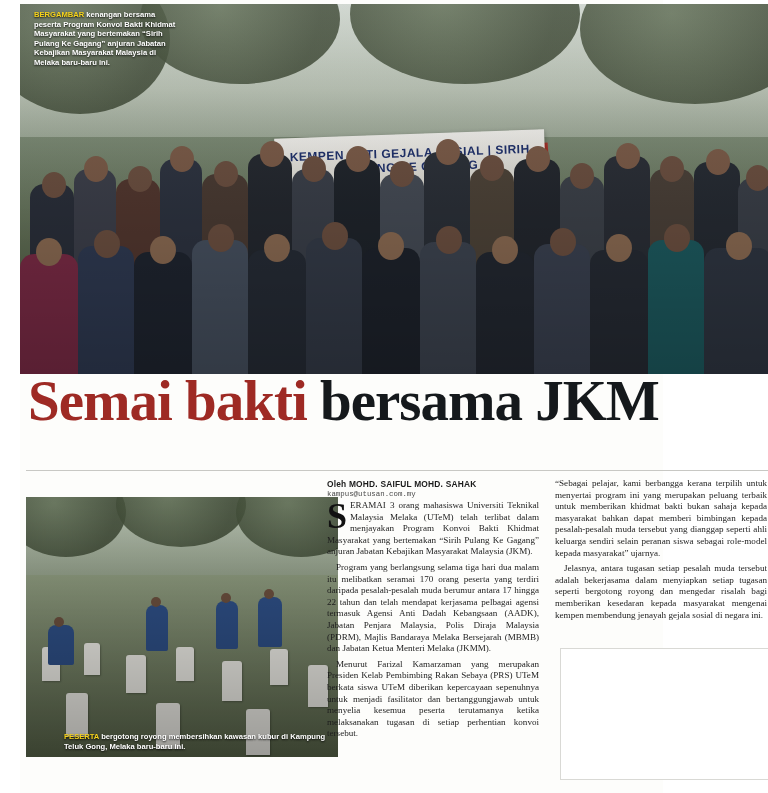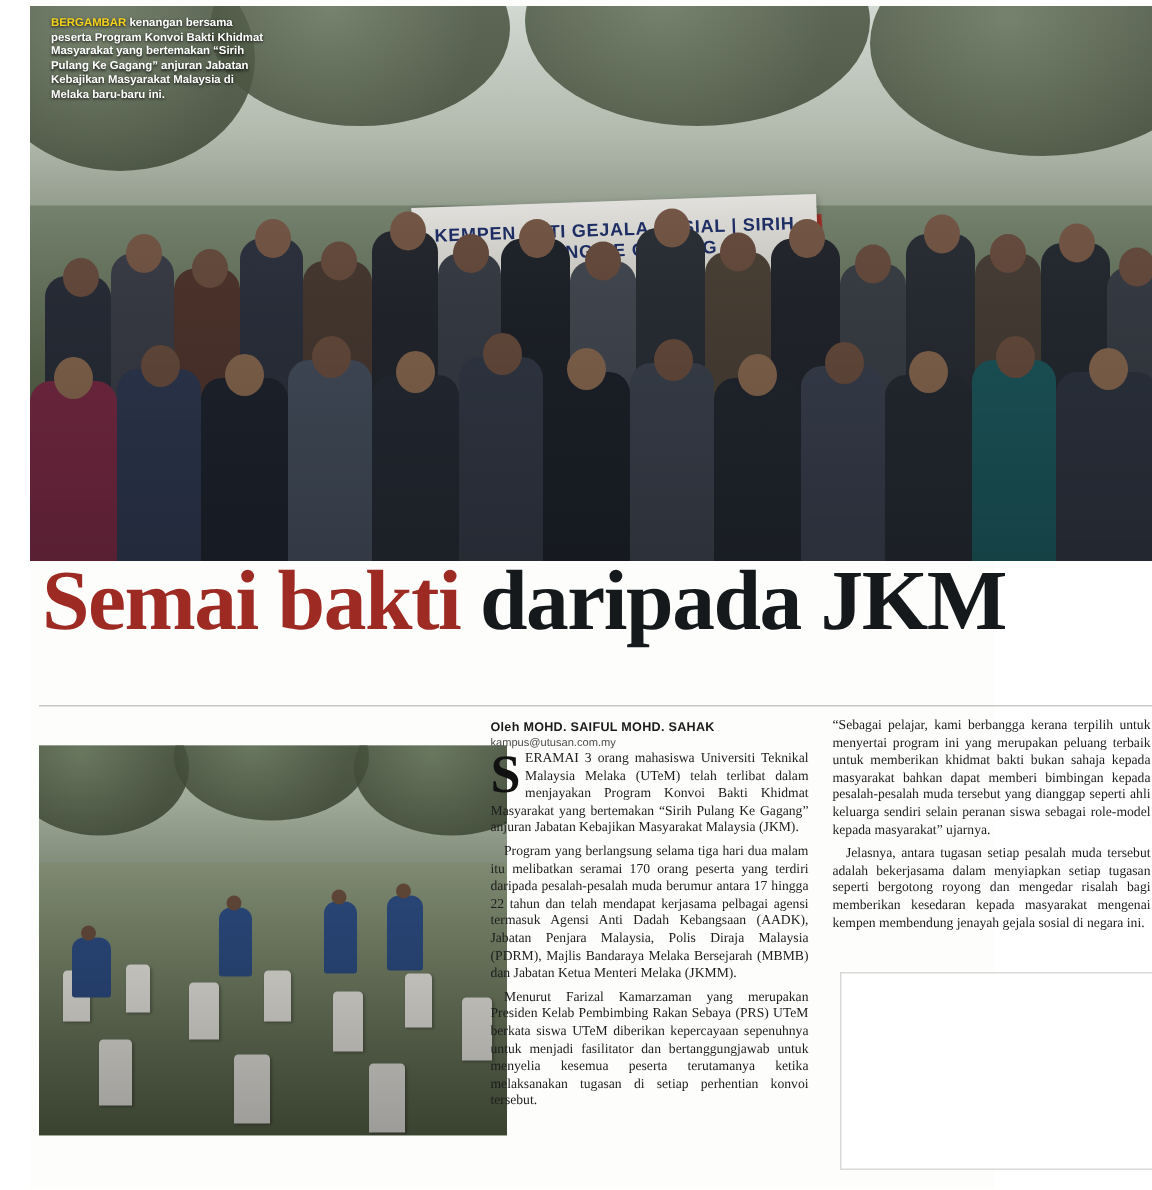--- a/index.html
+++ b/index.html
@@ -204,20 +204,21 @@
   .byline .name {
     font-size: 8.4px;
     font-weight: bold;
     color: #1b1b1b;
     letter-spacing: .2px;
   }
   .byline .email {
     font-size: 7.4px;
     color: #4a4a4a;
     margin-top: 1px;
+    font-family: Liberation Mono, monospace;
   }
 
   .col {
     position: absolute;
     font-family: "Liberation Serif", serif;
     font-size: 9.1px;
     line-height: 11.6px;
     color: #1d1d1d;
     text-align: justify;
   }
@@ -336,21 +337,21 @@
     </div>
 
     <div class="hero-grad-overlay"></div>
 
     <div class="photo-caption-top">
       <span class="lead">BERGAMBAR</span><span> kenangan bersama peserta  Program Konvoi  Bakti Khidmat Masyarakat  yang bertemakan “Sirih Pulang Ke Gagang” anjuran Jabatan Kebajikan Masyarakat Malaysia di Melaka baru-baru ini.</span>
     </div>
   </div>
 
   <div class="headline">
-    <span class="h-red">Semai bakti </span><span class="h-dark">daripada JKM</span>
+    <span class="h-red">Semai bakti </span><span class="h-dark">bersama JKM</span>
   </div>
 
 
   <div class="rule-top"></div>
 
   <div class="bottom-photo">
     <div class="bp-sky"></div>
     <div class="bp-ground"></div>
 
     <div class="hero-tree" style="left:-20px; top:-30px; width:120px; height:90px;"></div>
@@ -372,20 +373,23 @@
     <div class="bp-head" style="left:28px; top:120px;"></div>
     <div class="bp-person" style="left:120px; top:108px; width:22px; height:46px;"></div>
     <div class="bp-head" style="left:125px; top:100px;"></div>
     <div class="bp-person" style="left:190px; top:104px; width:22px; height:48px;"></div>
     <div class="bp-head" style="left:195px; top:96px;"></div>
     <div class="bp-person" style="left:232px; top:100px; width:24px; height:50px;"></div>
     <div class="bp-head" style="left:238px; top:92px;"></div>
 
     <div class="bp-overlay"></div>
 
+    <div class="photo-caption-bottom">
+      <span class="lead">PESERTA</span><span> bergotong royong membersihkan kawasan kubur di Kampung Teluk Gong, Melaka baru-baru ini.</span>
+    </div>
   </div>
 
   <div class="byline">
     <div class="name">Oleh MOHD. SAIFUL MOHD. SAHAK</div>
     <div class="email">kampus@utusan.com.my</div>
   </div>
 
   <div class="col col-a">
     <p class="first"><span class="dropcap">S</span><span>ERAMAI 3 orang mahasiswa Universiti Teknikal Malaysia Melaka (UTeM) telah terlibat dalam menjayakan Program Konvoi Bakti Khidmat Masyarakat yang bertemakan “Sirih Pulang Ke Gagang” anjuran Jabatan Kebajikan Masyarakat Malaysia (JKM).</span></p>
     <p>Program yang berlangsung selama tiga hari dua malam itu melibatkan seramai 170 orang peserta yang terdiri daripada pesalah-pesalah muda berumur antara 17 hingga 22 tahun dan telah mendapat kerjasama pelbagai agensi termasuk Agensi Anti Dadah Kebangsaan (AADK), Jabatan Penjara Malaysia, Polis Diraja Malaysia (PDRM), Majlis Bandaraya Melaka Bersejarah (MBMB) dan Jabatan Ketua Menteri Melaka (JKMM).</p>

